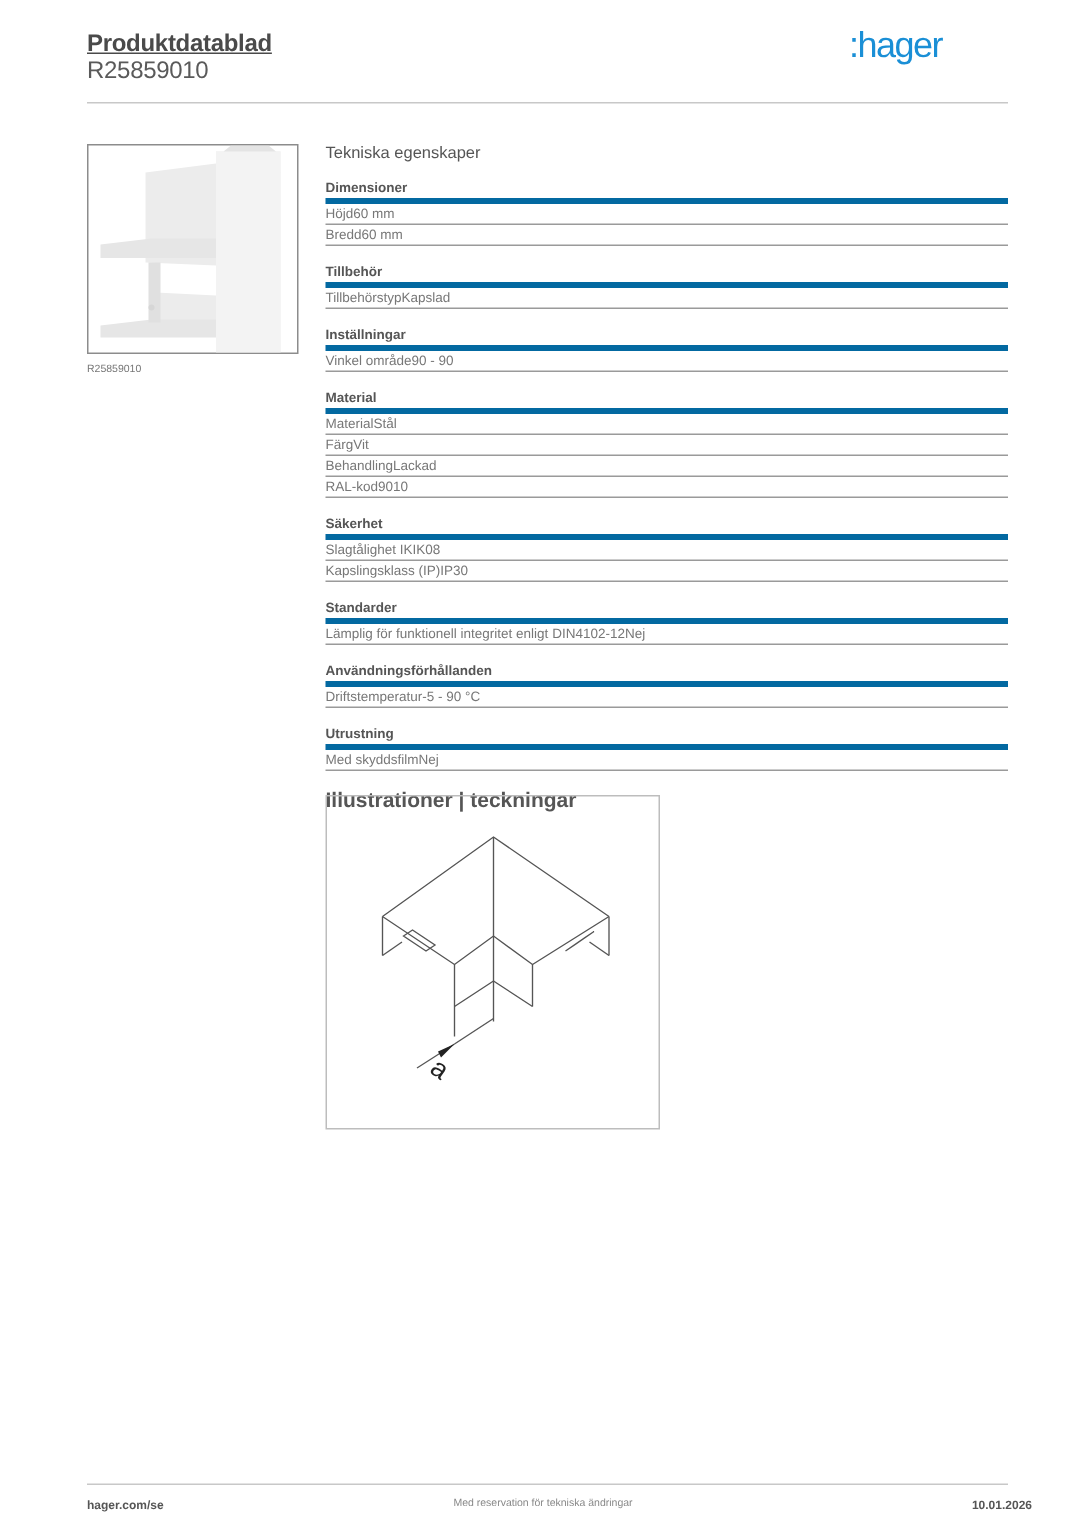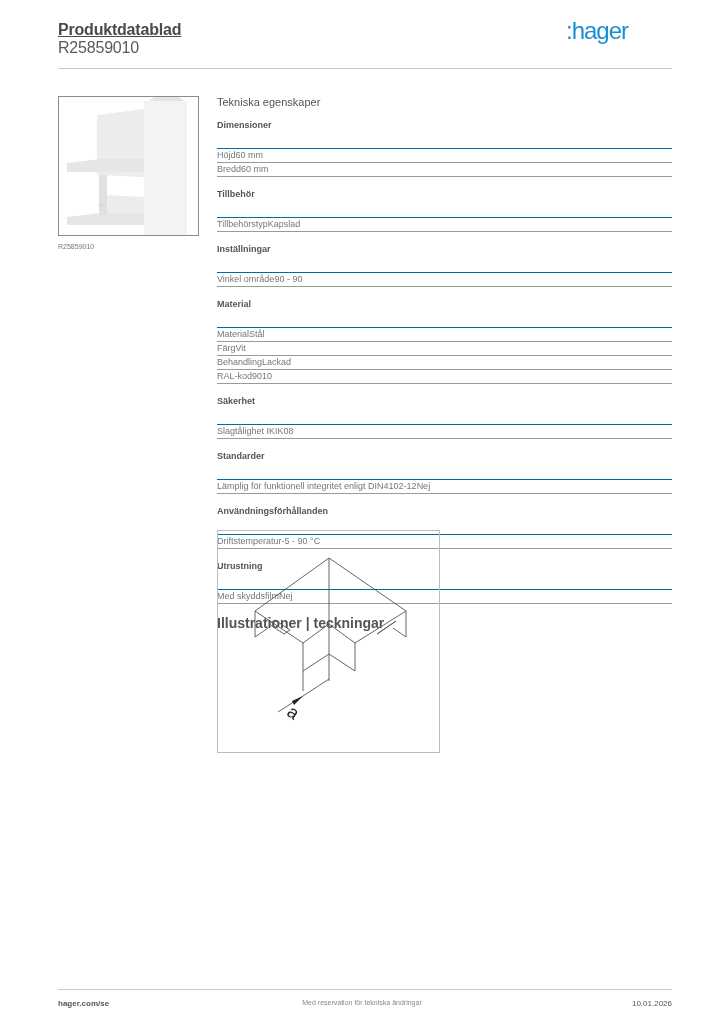--- a/index.html
+++ b/index.html
@@ -8,30 +8,30 @@
   .header-code { position: absolute; left: 58px; top: 39px; font-size: 16px; color: #5a5a5a; letter-spacing: -0.2px; }
   .logo { position: absolute; left: 566px; top: 17px; font-size: 24px; font-weight: normal; color: #1a8fd6; letter-spacing: -1px; }
   .header-rule { position: absolute; left: 58px; top: 68px; width: 614px; height: 1px; background: #c8c8c8; }
 
   .prod-img { position: absolute; left: 58px; top: 96px; width: 141px; height: 140px; border: 1px solid #8c8c8c; box-sizing: border-box; background: #fff; }
   .prod-caption { position: absolute; left: 58px; top: 243px; font-size: 7px; color: #777; }
 
   .specs { position: absolute; left: 217px; top: 96px; width: 455px; }
   .specs-title { font-size: 11px; font-weight: normal; color: #555; height: 12px; line-height: 12px; margin-bottom: 11px; }
   .group { margin-bottom: 11px; }
-  .group-head { font-size: 9px; font-weight: bold; color: #555; height: 12px; line-height: 12px; border-bottom: 1px solid #0369a1; padding-bottom: 17px; }
+  .group-head { font-size: 9px; font-weight: bold; color: #555; height: 12px; line-height: 12px; border-bottom: 4px solid #0369a1; padding-bottom: 1px; }
   .row { display: flex; justify-content: flex-start; font-size: 9px; color: #777; height: 13px; line-height: 13px; border-bottom: 1px solid #9a9a9a; }
   .illus-title { font-size: 14px; font-weight: bold; color: #555; margin-top: 13px; height: 12px; line-height: 12px; }
 
   .drawing { position: absolute; left: 217px; top: 530px; width: 223px; height: 223px; border: 1px solid #bdbdbd; box-sizing: border-box; }
 
   .footer-rule { position: absolute; left: 58px; top: 989px; width: 614px; height: 1px; background: #c8c8c8; }
   .footer-left { position: absolute; left: 58px; top: 999px; font-size: 8px; font-weight: bold; color: #555; }
   .footer-mid { position: absolute; left: 0; width: 724px; text-align: center; top: 999px; font-size: 7px; color: #888; }
-  .footer-right { position: absolute; right: 52px; top: 999px; font-size: 8px; font-weight: normal; color: #555; }
+  .footer-right { position: absolute; right: 36px; top: 999px; font-size: 8px; font-weight: bold; color: #555; }
 </style>
 </head>
 <body>
 
 <div>
   <div class="header-title">Produktdatablad</div>
   <div class="header-code">R25859010</div>
   <div class="logo">:hager</div>
   <div class="header-rule"></div>
 </div>
@@ -99,20 +99,24 @@
         <span>9010</span>
       </div>
   </div>
 
   <div class="group">
     <div class="group-head">Säkerhet</div>
     <div class="row">
         <span>Slagtålighet IK</span>
         <span>IK08</span>
       </div>
+    <div class="row">
+        <span>Kapslingsklass (IP)</span>
+        <span>IP30</span>
+      </div>
   </div>
 
   <div class="group">
     <div class="group-head">Standarder</div>
     <div class="row">
         <span>Lämplig för funktionell integritet enligt DIN4102-12</span>
         <span>Nej</span>
       </div>
   </div>
 

